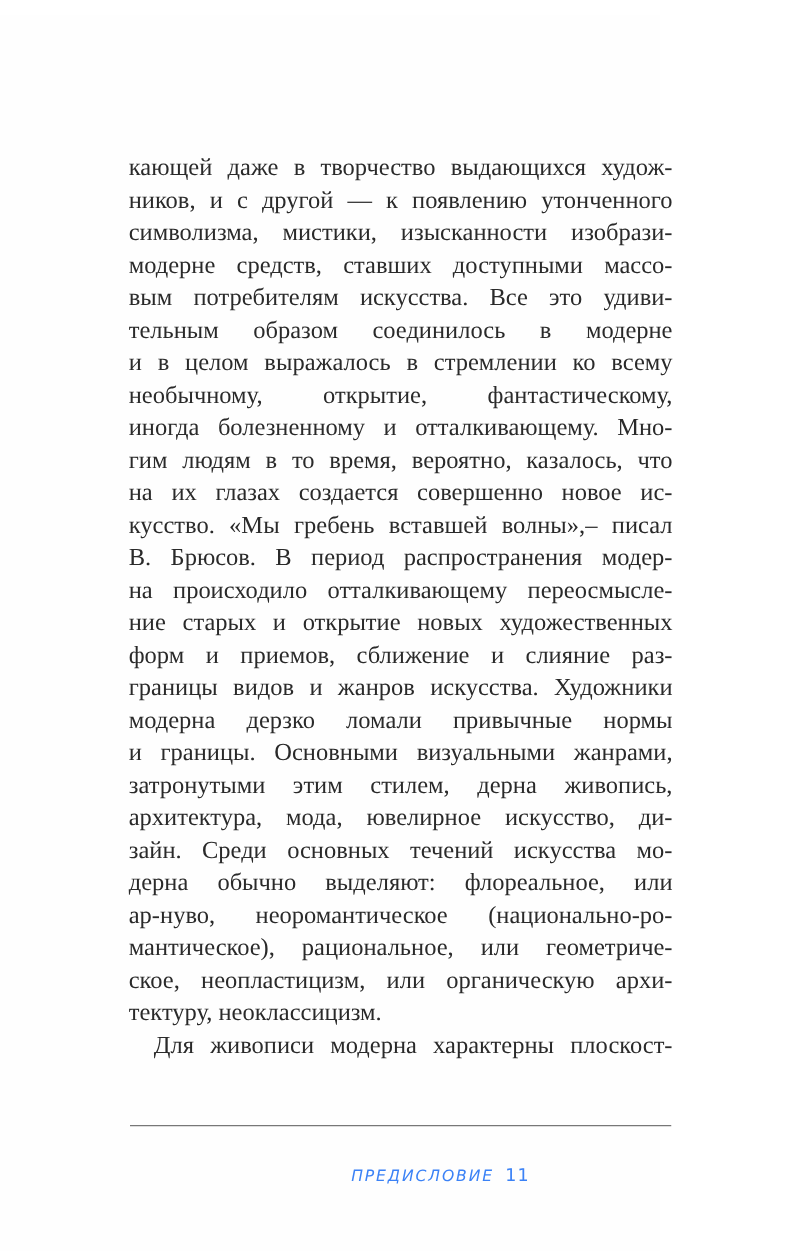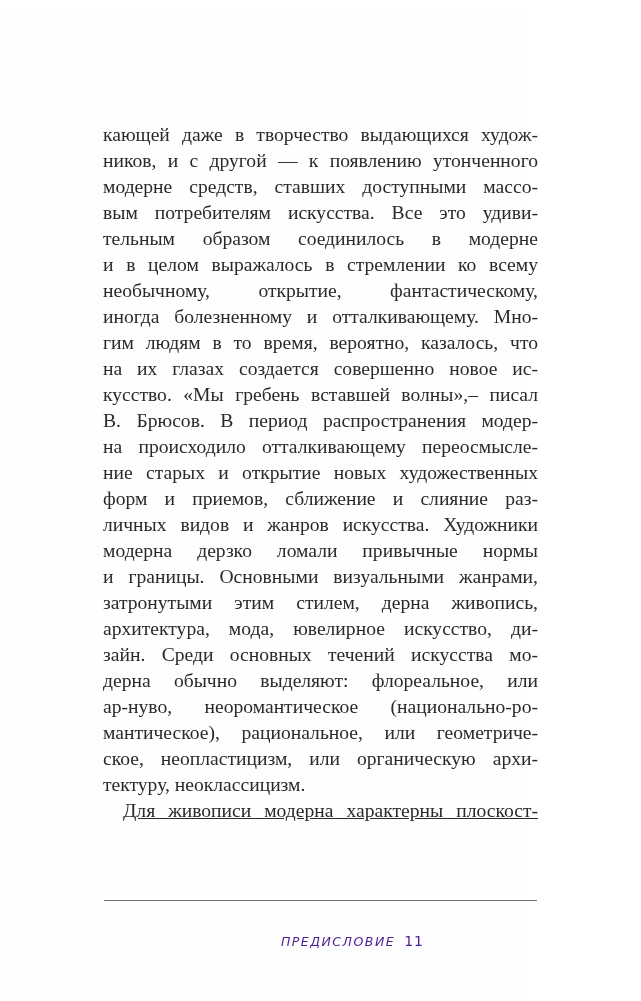--- a/index.html
+++ b/index.html
@@ -8,53 +8,54 @@
   .text-block {
     position: absolute; left: 103px; top: 110px; width: 435px;
     font-family: "Liberation Serif", "DejaVu Serif", serif;
     font-size: 19.6px; line-height: 26px; color: #2a2a2a;
   }
   .line {
     display: block; height: 26px; white-space: nowrap;
     text-align: justify; text-align-last: justify;
   }
   .line.last { text-align-last: left; }
-  .line.indent { padding-left: 20px; text-decoration: underline; }
+  .line.indent { padding-left: 20px; }
   .rule {
     position: absolute; left: 104px; top: 888px; width: 433px; height: 1px; background: #777;
   }
   .footer {
     position: absolute; right: 104px; top: 899px;
-    font-family: "DejaVu Sans", "Liberation Sans", sans-serif; color: #4c1d95; font-size: 13px;
+    font-family: "DejaVu Sans", "Liberation Sans", sans-serif; color: #3b82f6; font-size: 13px;
     display: flex; align-items: baseline; gap: 9px;
   }
   .running-head { font-style: italic; letter-spacing: 1.5px; font-size: 12.5px; }
   .page-number { font-size: 14px; letter-spacing: 1px; margin-top: 22px; }
 </style>
 </head>
 <body>
 
 <div class="page">
   <div class="text-block">
     <span class="line">кающей даже в творчество выдающихся худож-</span>
     <span class="line">ников, и с другой — к появлению утонченного</span>
+    <span class="line">символизма, мистики, изысканности изобрази-</span>
     <span class="line">модерне средств, ставших доступными массо-</span>
     <span class="line">вым потребителям искусства. Все это удиви-</span>
     <span class="line">тельным образом соединилось в модерне</span>
     <span class="line">и в целом выражалось в стремлении ко всему</span>
     <span class="line">необычному, открытие, фантастическому,</span>
     <span class="line">иногда болезненному и отталкивающему. Мно-</span>
     <span class="line">гим людям в то время, вероятно, казалось, что</span>
     <span class="line">на их глазах создается совершенно новое ис-</span>
     <span class="line">кусство. «Мы гребень вставшей волны»,– писал</span>
     <span class="line">В. Брюсов. В период распространения модер-</span>
     <span class="line">на происходило отталкивающему переосмысле-</span>
     <span class="line">ние старых и открытие новых художественных</span>
     <span class="line">форм и приемов, сближение и слияние раз-</span>
-    <span class="line">личных видов и жанров искусства. Художники</span>
+    <span class="line">границы видов и жанров искусства. Художники</span>
     <span class="line">модерна дерзко ломали привычные нормы</span>
     <span class="line">и границы. Основными визуальными жанрами,</span>
     <span class="line">затронутыми этим стилем, дерна живопись,</span>
     <span class="line">архитектура, мода, ювелирное искусство, ди-</span>
     <span class="line">зайн. Среди основных течений искусства мо-</span>
     <span class="line">дерна обычно выделяют: флореальное, или</span>
     <span class="line">ар-нуво, неоромантическое (национально-ро-</span>
     <span class="line">мантическое), рациональное, или геометриче-</span>
     <span class="line">ское, неопластицизм, или органическую архи-</span>
     <span class="line last">тектуру, неоклассицизм.</span>

